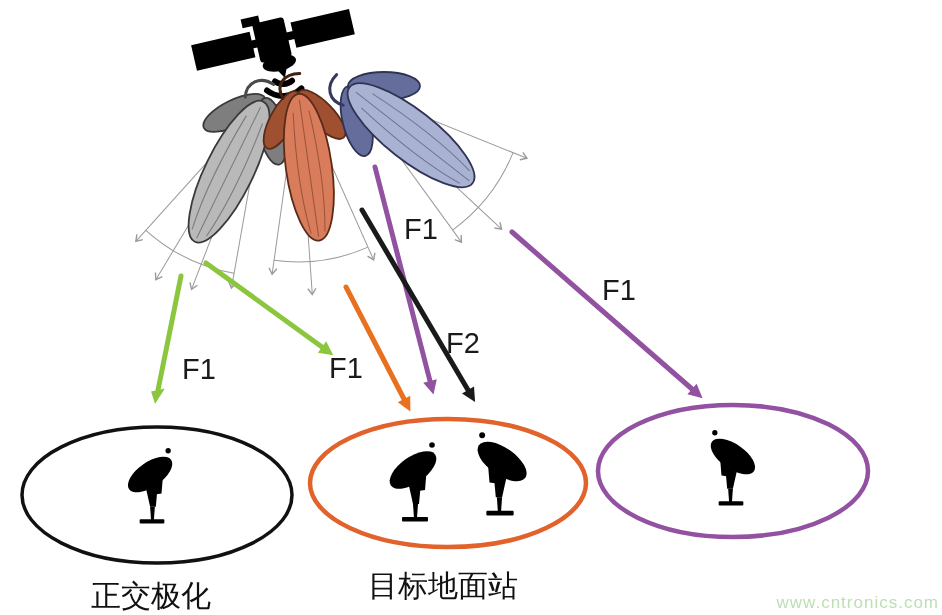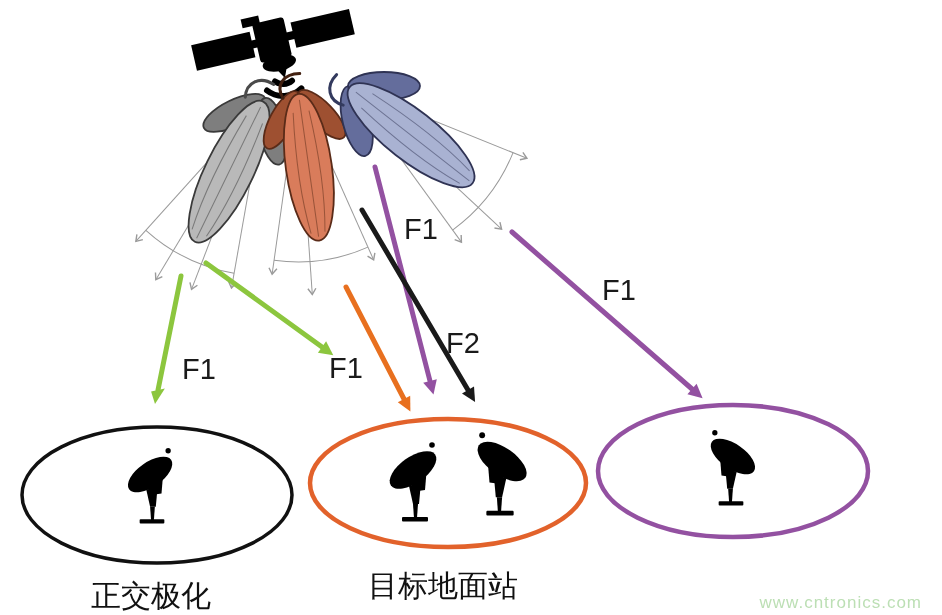--- a/index.html
+++ b/index.html
@@ -18,21 +18,21 @@
   .hook.gray{stroke:#4a4a4a;}
   .hook.orange{stroke:#422010;}
   .hook.blue{stroke:#333a5e;}
   .ray,.ray-arc{fill:none;stroke:#9a9a9a;stroke-width:1;}
   .arrow-line{fill:none;stroke-width:5;stroke-linecap:round;}
   .ripple{fill:none;stroke:#000;stroke-width:6;stroke-linecap:round;}
   .flabel{position:absolute;transform:translate(-50%,-50%);font-size:29px;color:#1a1a1a;
           white-space:nowrap;}
   .caption{position:absolute;transform:translateX(-50%);font-size:30px;color:#111;
            white-space:nowrap;}
-  .watermark{position:absolute;right:20px;top:593px;font-size:17px;color:#BCDFB4;
+  .watermark{position:absolute;right:3px;top:593px;font-size:17px;color:#BCDFB4;
              letter-spacing:1px;white-space:nowrap;}
   .dish{--bowl:#C9C87F;--mast:#9FA04C;--dark:#16160D;}
   .dish.salmon{--bowl:#F6B49C;--mast:#EE9878;--dark:#9C4224;}
 </style>
 </head>
 <body>
 
 <div id="canvas">
 
 <svg width="942" height="615" viewBox="0 0 942 615">

